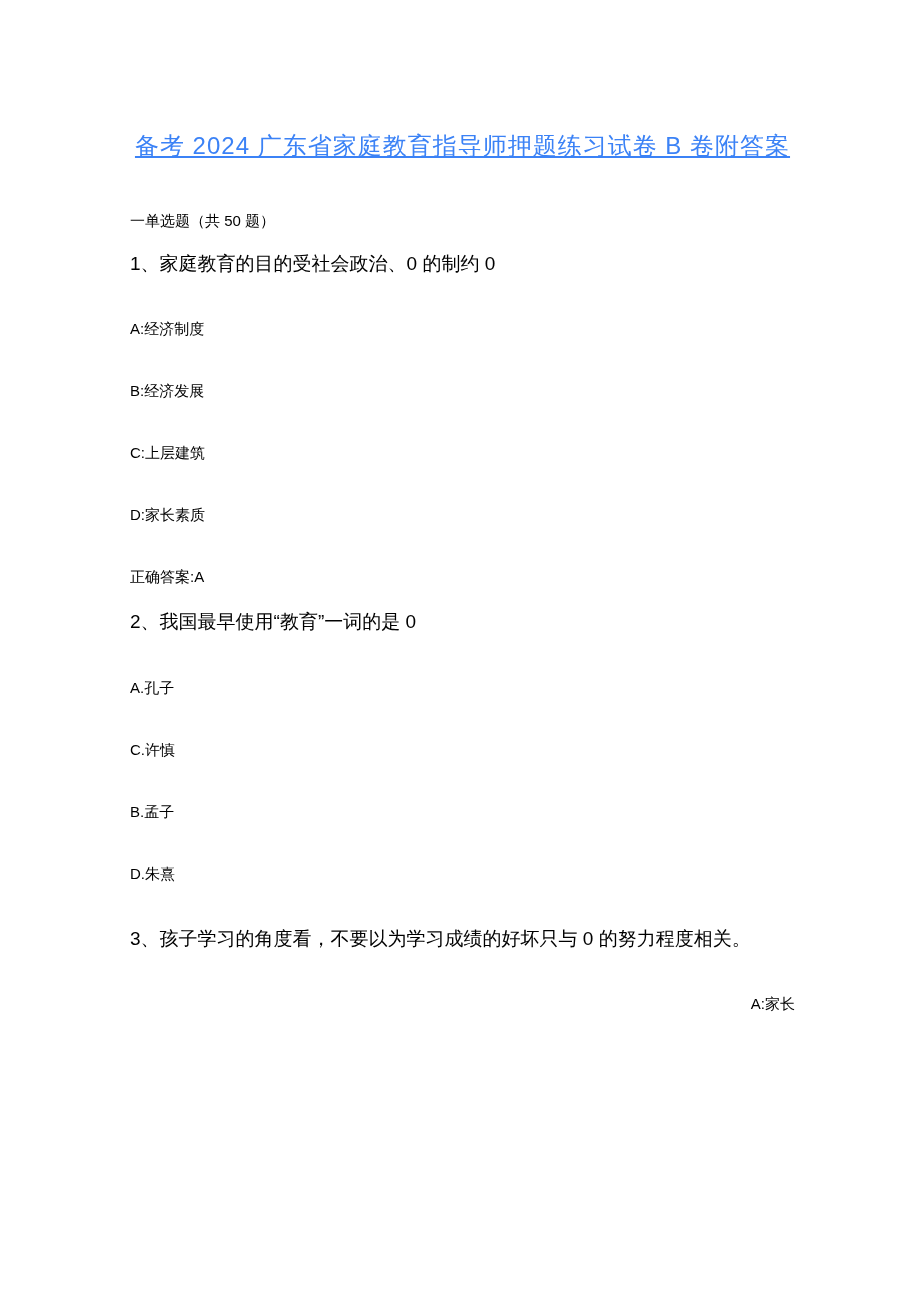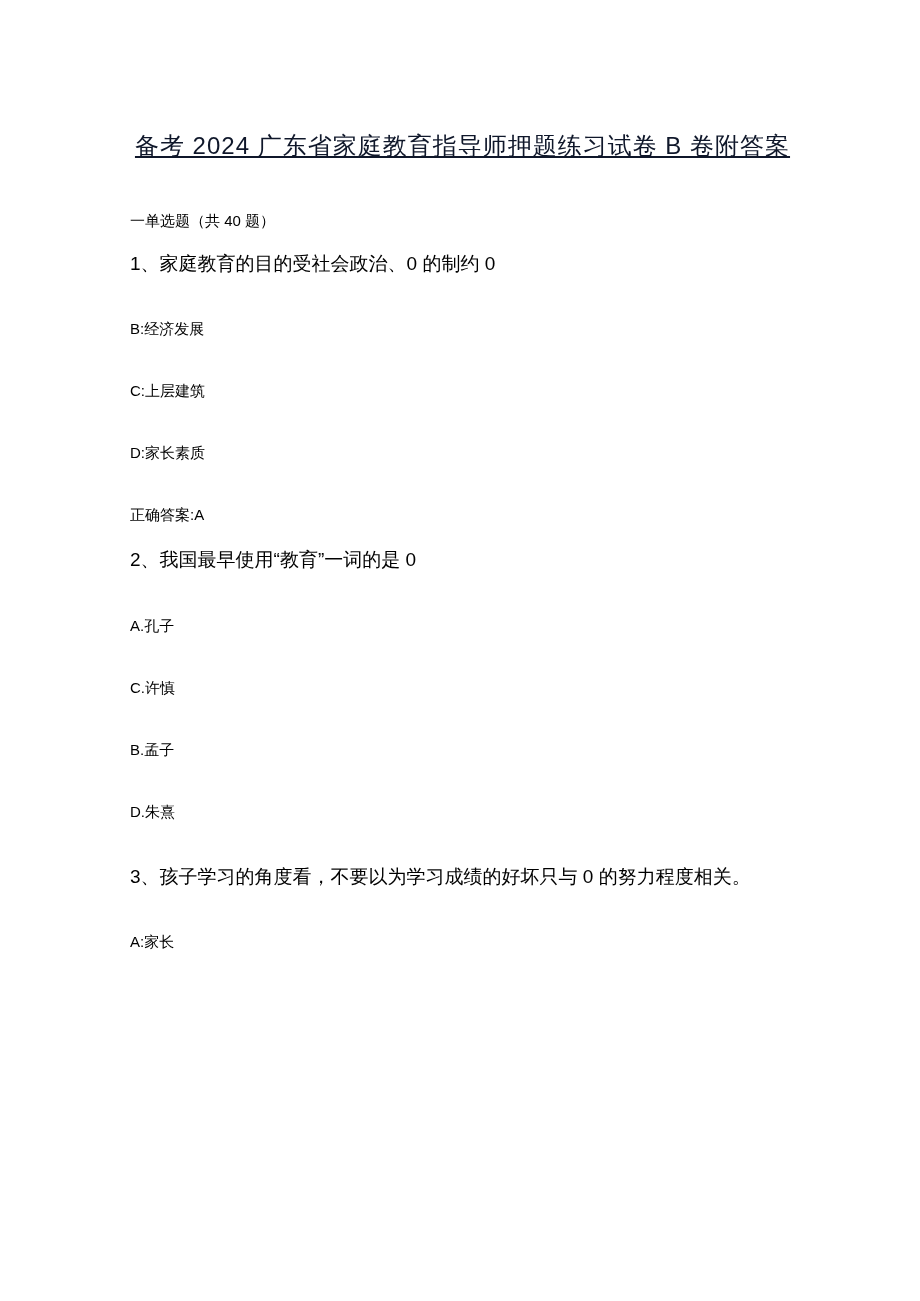--- a/index.html
+++ b/index.html
@@ -12,21 +12,21 @@
       font-family: "Microsoft YaHei", "SimSun", Arial, sans-serif;
       width: 920px;
       margin: 0 auto;
       padding: 130px 125px 120px 130px;
       color: #000000;
     }
     .title {
       font-size: 24px;
       font-weight: 500;
       text-decoration: underline;
-      color: #0f172a;
+      color: #3b82f6;
       text-align: center;
       margin-bottom: 50px;
       letter-spacing: 1px;
     }
     .section-header {
       font-size: 15px;
       margin-bottom: 18px;
     }
     .question {
       font-size: 19px;
@@ -35,39 +35,41 @@
     }
     .option {
       font-size: 15px;
       margin-bottom: 38px;
       line-height: 1.6;
     }
     .option-tight {
       font-size: 15px;
       margin-bottom: 2px;
       line-height: 1.6;
+      text-align: right;
     }
     .answer {
       font-size: 15px;
       margin-bottom: 18px;
       line-height: 1.6;
     }
     .q3-block .option-tight:last-child {
       margin-bottom: 0;
     }
   </style>
 </head>
 <body>
 
 <div class="title">备考 2024 广东省家庭教育指导师押题练习试卷 B 卷附答案</div>
 
-<div class="section-header">一单选题（共 40 题）</div>
+<div class="section-header">一单选题（共 50 题）</div>
 
 <div>
   <div class="question">1、家庭教育的目的受社会政治、0 的制约 0</div>
+  <div class="option">A:经济制度</div>
   <div class="option">B:经济发展</div>
   <div class="option">C:上层建筑</div>
   <div class="option">D:家长素质</div>
   <div class="answer">正确答案:A</div>
 </div>
 
 <div>
   <div class="question">2、我国最早使用“教育”一词的是 0</div>
   <div class="option">A.孔子</div>
   <div class="option">C.许慎</div>

